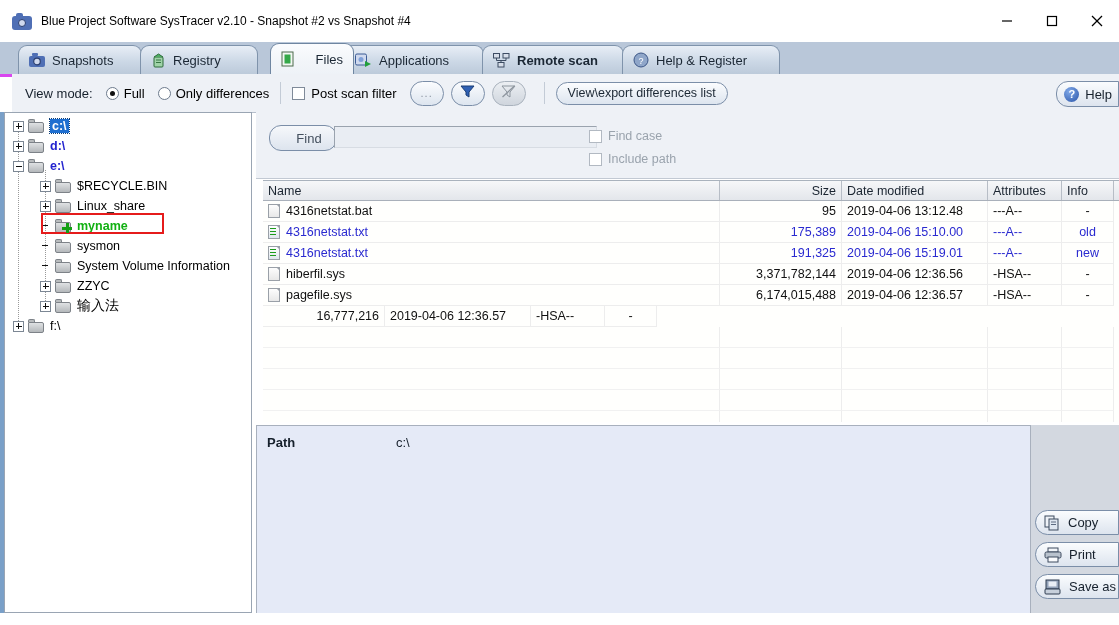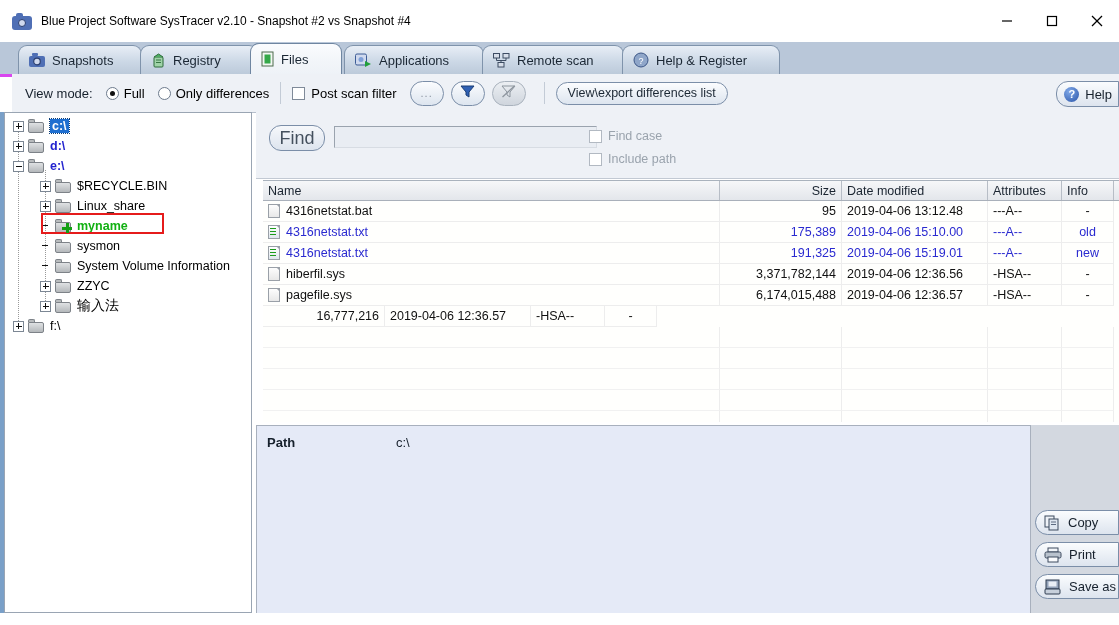--- a/index.html
+++ b/index.html
@@ -176,21 +176,21 @@
   
   .findbar {
     position: absolute; left: 256px; top: 112px; width: 863px; height: 66px;
     background: #eef1f6; border-bottom: 1px solid #c2c9d3;
   }
   .findbtn {
     position: absolute; left: 13px; top: 13px; width: 54px; height: 24px;
     border: 1px solid #7b8ea8; border-radius: 12px;
     background: linear-gradient(to bottom,#f6f8fb,#dde4ee);
     display: flex; align-items: center; justify-content: center;
-    font-size: 18px; color: #44505e;
+    font-size: 13px; color: #44505e; padding-left: 12px;
   }
   .findinput {
     position: absolute; left: 78px; top: 14px; width: 263px; height: 22px;
     background: #e9edf3; border: 1px solid #9aa3ae; box-sizing: border-box;
     border-right-color: #d7dce3; border-bottom-color: #d7dce3;
   }
   .chk-dis { position: absolute; display: flex; align-items: center; color: #9aa3ad; font-size: 12.5px; }
   .chk-dis .cbx { border-color: #b2b9c2; }
 
   .grid {
@@ -329,42 +329,42 @@
         <svg width="15" height="15" viewBox="0 0 15 15">
             <rect x="3" y="4" width="9" height="10" rx="1" fill="#9fd3a8" stroke="#2c6b3a" stroke-width="1"></rect>
             <path d="M3 4 L7.5 1 L12 4" fill="#4fae63" stroke="#2c6b3a" stroke-width="1"></path>
             <line x1="5" y1="7" x2="10" y2="7" stroke="#2c6b3a" stroke-width="0.9"></line>
             <line x1="5" y1="9.5" x2="10" y2="9.5" stroke="#2c6b3a" stroke-width="0.9"></line>
           </svg>
       </span>
       <span class="tab-label">Registry</span>
     </div>
 
-    <div class="tab active" style="left:250px;width:92px;">
+    <div class="tab active" style="left:270px;width:84px;justify-content:space-between;">
       <span class="tab-ico">
         <svg width="13" height="16" viewBox="0 0 13 16">
             <rect x="1" y="1" width="11" height="14" fill="#f3f7f3" stroke="#4c6b4c" stroke-width="1"></rect>
             <rect x="3.5" y="3.5" width="6" height="9" fill="#35a849"></rect>
           </svg>
       </span>
       <span class="tab-label">Files</span>
     </div>
 
     <div class="tab" style="left:344px;width:140px;">
       <span class="tab-ico">
         <svg width="17" height="15" viewBox="0 0 17 15">
             <rect x="0.5" y="1" width="11" height="11" rx="1.5" fill="#cfd9ee" stroke="#3c5c96" stroke-width="1"></rect>
             <circle cx="6" cy="6.5" r="2.5" fill="#7fa0d8"></circle>
             <path d="M10 8 L16 11 L10 14 Z" fill="#22a03c"></path>
           </svg>
       </span>
       <span class="tab-label">Applications</span>
     </div>
 
-    <div class="tab" style="left:482px;width:142px;">
+    <div class="tab" style="left:482px;width:142px;font-weight:bold;">
       <span class="tab-ico">
         <svg width="17" height="15" viewBox="0 0 17 15">
             <rect x="0.5" y="0.5" width="6" height="4.5" fill="#d7dee9" stroke="#3d4c63" stroke-width="1"></rect>
             <rect x="10" y="0.5" width="6" height="4.5" fill="#d7dee9" stroke="#3d4c63" stroke-width="1"></rect>
             <rect x="5" y="9.5" width="6" height="4.5" fill="#d7dee9" stroke="#3d4c63" stroke-width="1"></rect>
             <line x1="3.5" y1="5" x2="3.5" y2="7.5" stroke="#3d4c63"></line>
             <line x1="13" y1="5" x2="13" y2="7.5" stroke="#3d4c63"></line>
             <line x1="3.5" y1="7.5" x2="13" y2="7.5" stroke="#3d4c63"></line>
             <line x1="8" y1="7.5" x2="8" y2="9.5" stroke="#3d4c63"></line>
           </svg>

